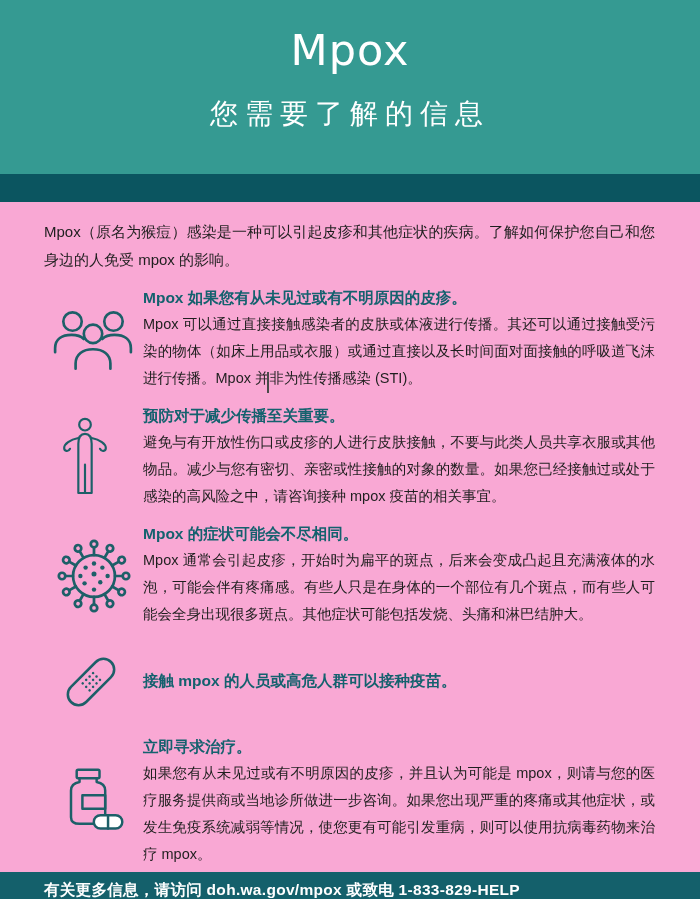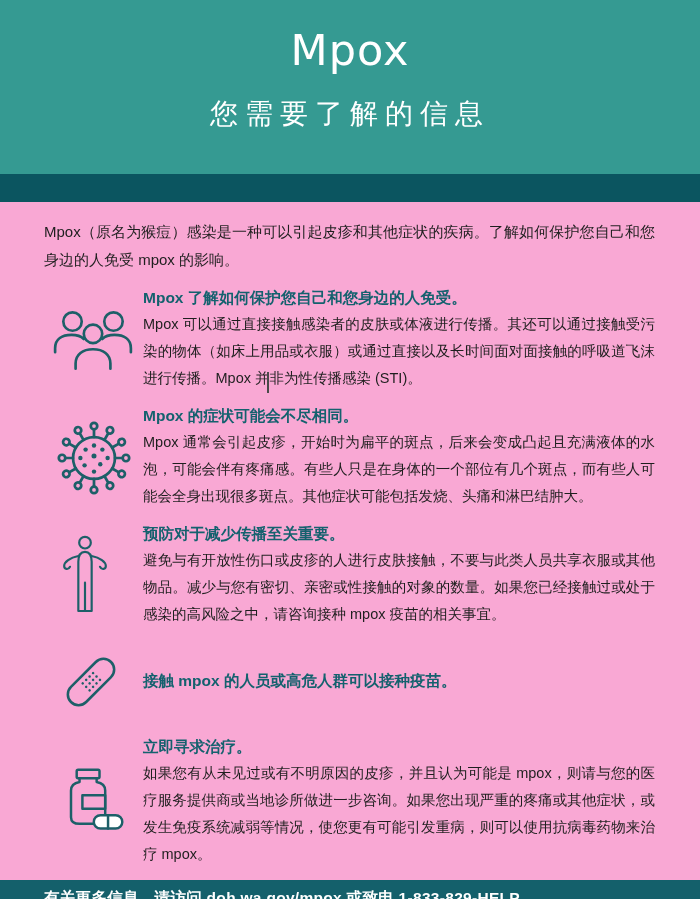--- a/index.html
+++ b/index.html
@@ -22,21 +22,21 @@
   .hero-sub{
     margin-top:10px;font-size:21px;letter-spacing:2px;
     font-family:"Liberation Serif","DejaVu Serif",serif;
   }
   .hero-tagline{
     margin-top:22px;font-size:28px;letter-spacing:7px;
     font-family:"Liberation Serif","DejaVu Serif",serif;
   }
   .band{height:28px;flex:none;background:#0b5560;}
   
-  .main{flex:1;padding:16px 45px 12px 44px;color:#1f1f1f;}
+  .main{flex:1;padding:16px 45px 4px 44px;color:#1f1f1f;}
   .intro{
     margin:0;font-size:15px;line-height:28px;text-align:justify;
   }
   .row{display:flex;align-items:center;margin-top:13px;}
   .icon-box{
     width:99px;flex:none;display:flex;align-items:center;justify-content:flex-start;
     padding-left:6px;
   }
   .txt{flex:1;min-width:0;}
   .h{
@@ -79,22 +79,38 @@
         <svg class="icon" width="86" height="66" viewBox="0 0 84 64">
           <circle cx="22" cy="14" r="9"></circle>
           <circle cx="62" cy="14" r="9"></circle>
           <path d="M5 44 V40 C5 31 12 27 21 27 C26 27 30 28 33 31"></path>
           <path d="M79 44 V40 C79 31 72 27 63 27 C58 27 54 28 51 31"></path>
           <circle cx="42" cy="26" r="9"></circle>
           <path d="M25 60 V55 C25 46 32 41 42 41 C52 41 59 46 59 55 V60"></path>
         </svg>
       </div>
       <div class="txt">
-        <h2 class="h">Mpox 了解如何保护您自己和您身边的人免受。</h2>
+        <h2 class="h">Mpox 如果您有从未见过或有不明原因的皮疹。</h2>
         <p class="b">Mpox 可以通过直接接触感染者的皮肤或体液进行传播。其还可以通过接触受污染的物体（如床上用品或衣服）或通过直接以及长时间面对面接触的呼吸道飞沫进行传播。Mpox 并非为性传播感染 (STI)。</p>
+      </div>
+    </section>
+
+    <section class="row">
+      <div class="icon-box">
+        <svg class="icon" width="70" height="94" viewBox="0 0 84 100">
+          <circle cx="42" cy="10" r="7"></circle>
+          <path d="M34 92 V33 C34 24 37 21 42 21 C47 21 50 24 50 33 V92 H34 Z"></path>
+          <line x1="42" y1="58" x2="42" y2="92"></line>
+          <path d="M34 26 C24 28 17 33 17 38 C17 42 22 43 24 39"></path>
+          <path d="M50 26 C60 28 67 33 67 38 C67 42 62 43 60 39"></path>
+        </svg>
+      </div>
+      <div class="txt">
+        <h2 class="h">预防对于减少传播至关重要。</h2>
+        <p class="b">避免与有开放性伤口或皮疹的人进行皮肤接触，不要与此类人员共享衣服或其他物品。减少与您有密切、亲密或性接触的对象的数量。如果您已经接触过或处于感染的高风险之中，请咨询接种 mpox 疫苗的相关事宜。</p>
       </div>
     </section>
 
     <section class="row">
       <div class="icon-box">
         <svg class="icon" width="88" height="88" viewBox="0 0 84 84">
           <circle cx="42" cy="42" r="20"></circle>
           <g>
             <g transform="rotate(0 42 42)">
                 <line x1="42" y1="22" x2="42" y2="15"></line>
@@ -154,36 +170,20 @@
               <circle cx="55" cy="42" r="2.1"></circle>
             <circle cx="33" cy="49" r="2.1"></circle>
               <circle cx="48" cy="48" r="2.1"></circle>
               <circle cx="42" cy="55" r="2.1"></circle>
           </g>
         </svg>
       </div>
       <div class="txt">
         <h2 class="h">Mpox 的症状可能会不尽相同。</h2>
         <p class="b">Mpox 通常会引起皮疹，开始时为扁平的斑点，后来会变成凸起且充满液体的水泡，可能会伴有疼痛感。有些人只是在身体的一个部位有几个斑点，而有些人可能会全身出现很多斑点。其他症状可能包括发烧、头痛和淋巴结肿大。</p>
-      </div>
-    </section>
-
-    <section class="row">
-      <div class="icon-box">
-        <svg class="icon" width="70" height="94" viewBox="0 0 84 100">
-          <circle cx="42" cy="10" r="7"></circle>
-          <path d="M34 92 V33 C34 24 37 21 42 21 C47 21 50 24 50 33 V92 H34 Z"></path>
-          <line x1="42" y1="58" x2="42" y2="92"></line>
-          <path d="M34 26 C24 28 17 33 17 38 C17 42 22 43 24 39"></path>
-          <path d="M50 26 C60 28 67 33 67 38 C67 42 62 43 60 39"></path>
-        </svg>
-      </div>
-      <div class="txt">
-        <h2 class="h">预防对于减少传播至关重要。</h2>
-        <p class="b">避免与有开放性伤口或皮疹的人进行皮肤接触，不要与此类人员共享衣服或其他物品。减少与您有密切、亲密或性接触的对象的数量。如果您已经接触过或处于感染的高风险之中，请咨询接种 mpox 疫苗的相关事宜。</p>
       </div>
     </section>
 
     <section class="row">
       <div class="icon-box">
         <svg class="icon" width="82" height="82" viewBox="0 0 84 84">
           <g transform="rotate(-45 42 42)">
             <rect x="13" y="31" width="58" height="22" rx="11"></rect>
             <g class="fdot">
               <circle cx="35" cy="37" r="1.3"></circle>

